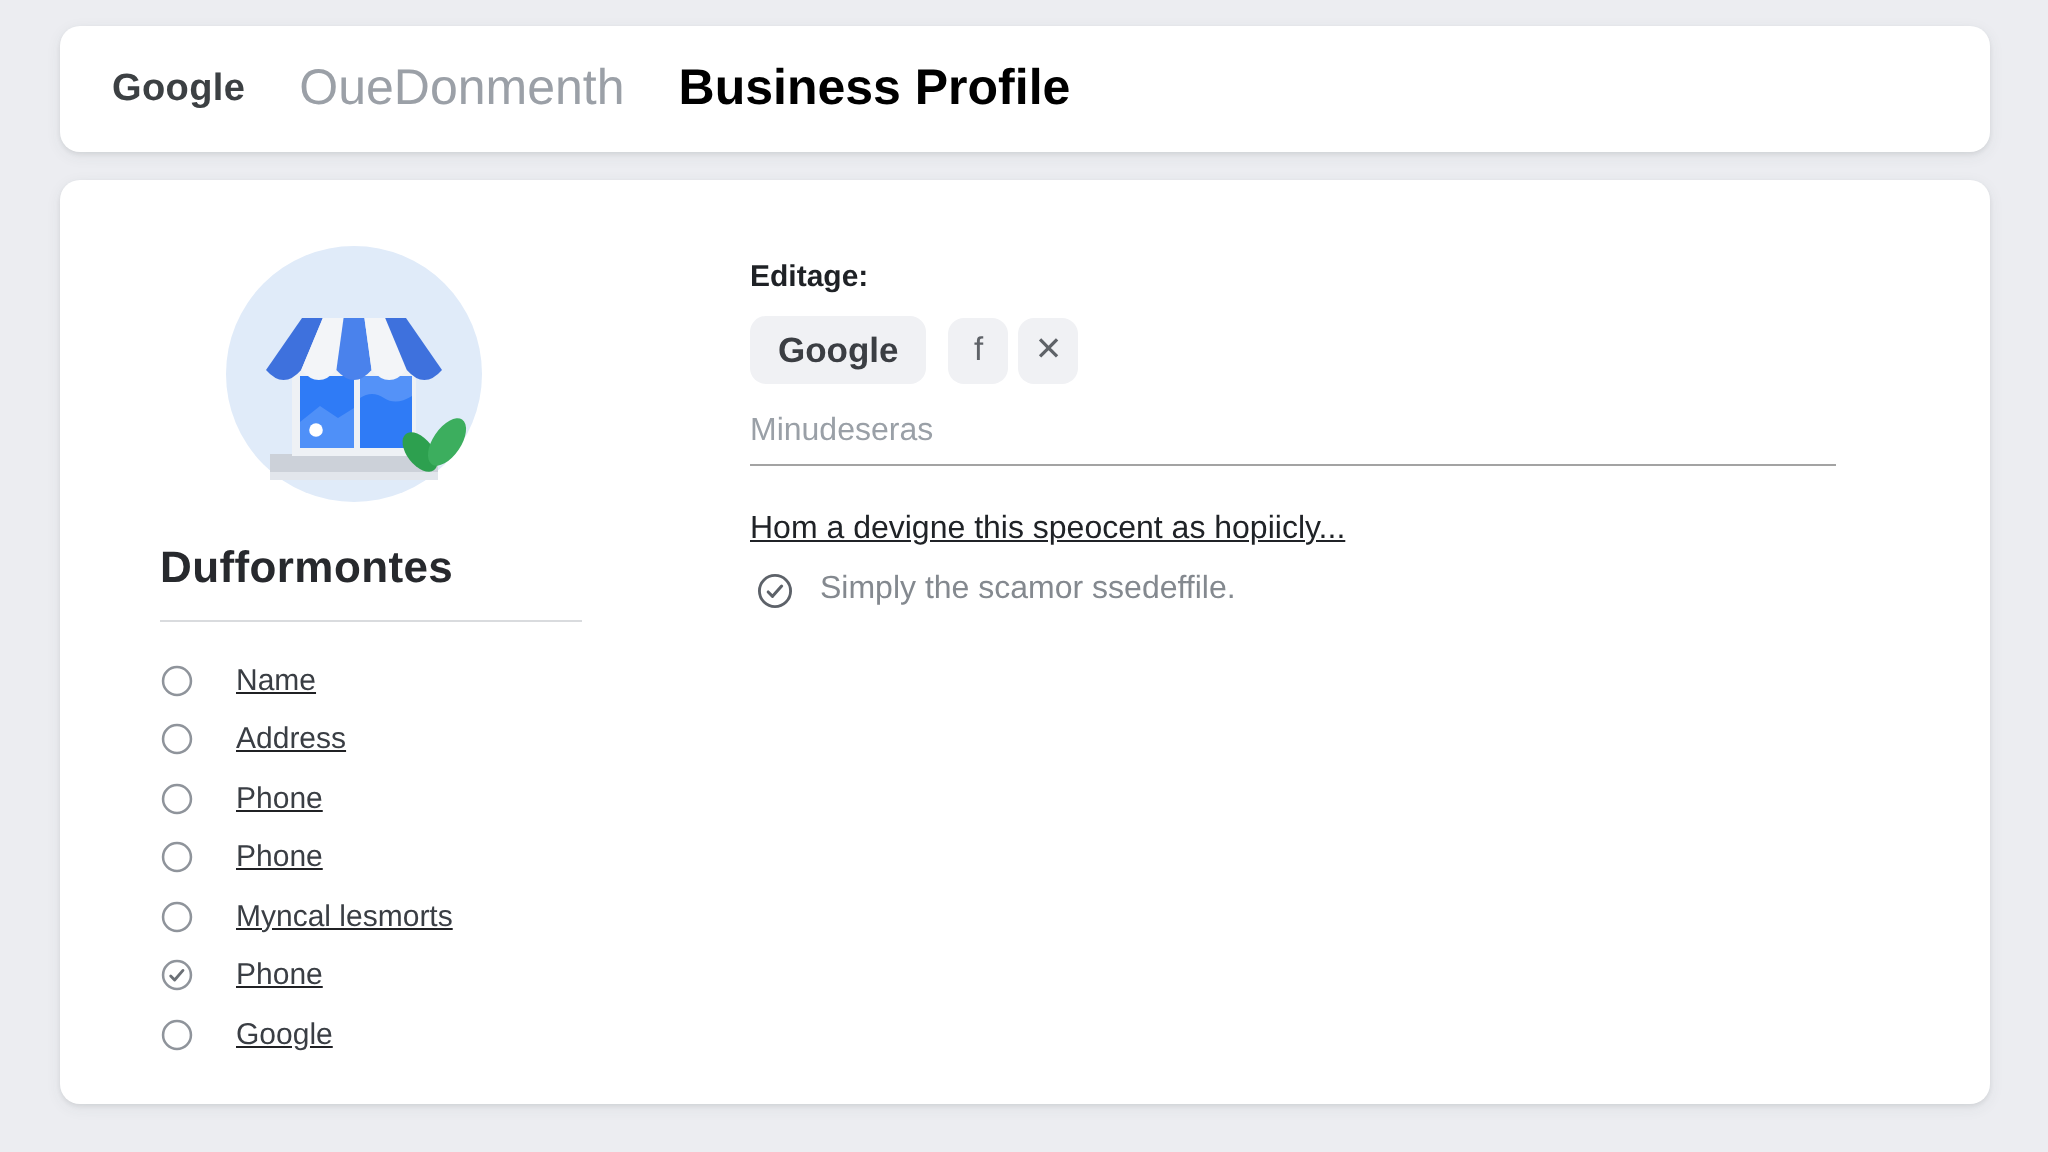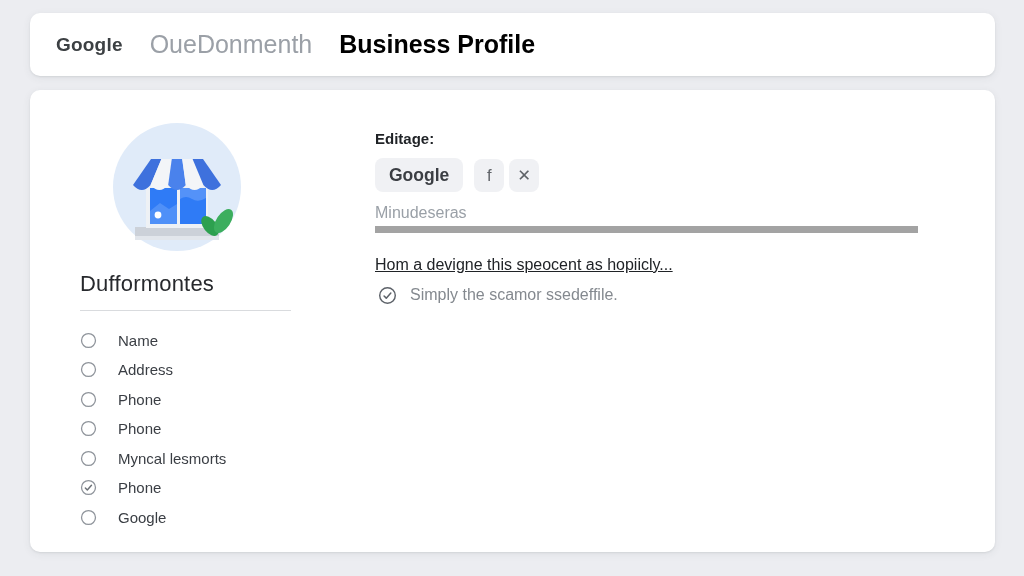--- a/index.html
+++ b/index.html
@@ -25,32 +25,32 @@
   .brand   { font-size:19px; font-weight:700; color:#3c4043; letter-spacing:.2px; }
   .secondary { font-size:25px; color:#9ba0a7; }
   .title   { font-size:25px; font-weight:700; color:#000000; }
   
   .main { left:30px; top:90px; width:965px; height:462px; }
   
   .store-icon { position:absolute; left:83px; top:33px; width:128px; height:128px; }
   
   .heading {
     position:absolute; left:50px; top:181px;
-    font-size:22px; font-weight:400; color:#27292d; letter-spacing:.2px;
+    font-size:22px; font-weight:700; color:#27292d; letter-spacing:.2px;
   }
   .h-divider {
     position:absolute; left:50px; top:220px; width:211px; height:1px;
     background:#d9dbde;
   }
   
   .checklist {
     position:absolute; left:50px; top:240px;
     display:flex; flex-direction:column; gap:9.6px;
   }
-  .check-row { display:flex; align-items:center; height:20px; cursor:pointer; }
+  .check-row { display:flex; align-items:center; height:20px; cursor:pointer;text-decoration:underline; }
   .bullet { width:17px; height:17px; display:inline-flex; }
   .bullet svg { width:17px; height:17px; }
   .ring { fill:none; stroke:#8f949b; stroke-width:1.5; }
   .tick { fill:none; stroke:#6b7076; stroke-width:1.7; stroke-linecap:round;
           stroke-linejoin:round; display:none; }
   .check-row.checked .tick { display:block; }
   .row-label { margin-left:21px; font-size:15px; color:#3a3e44; }
   
   .edit-label {
     position:absolute; left:345px; top:40px;
@@ -63,21 +63,21 @@
   .chip {
     height:34px; background:#f0f1f4; border:none; border-radius:8px;
     display:inline-flex; align-items:center; justify-content:center;
     cursor:pointer; font-family:inherit;
   }
   .chip-primary { padding:0 14px; font-size:17.5px; font-weight:700; color:#3b3e43; margin-right:11px; }
   .chip-small   { width:30px; height:33px; font-size:16.5px; color:#5f6368; }
   .chip-small + .chip-small { margin-left:5px; }
   .name-input {
     position:absolute; left:345px; top:110px; width:543px; height:33px;
-    background:transparent; border:none; border-bottom:7px solid #a3a3a3;
+    background:transparent; border:none; border-bottom:1px solid #a3a3a3;
     font-size:16px; font-family:inherit; color:#3c4043; outline:none;
   }
   .name-input::placeholder { color:#9aa0a7; }
   .description {
     position:absolute; left:345px; top:166px;
     font-size:16px; color:#202327;text-decoration:underline;
   }
   .hint-row {
     position:absolute; left:348px; top:196px;
     display:flex; align-items:flex-start;

